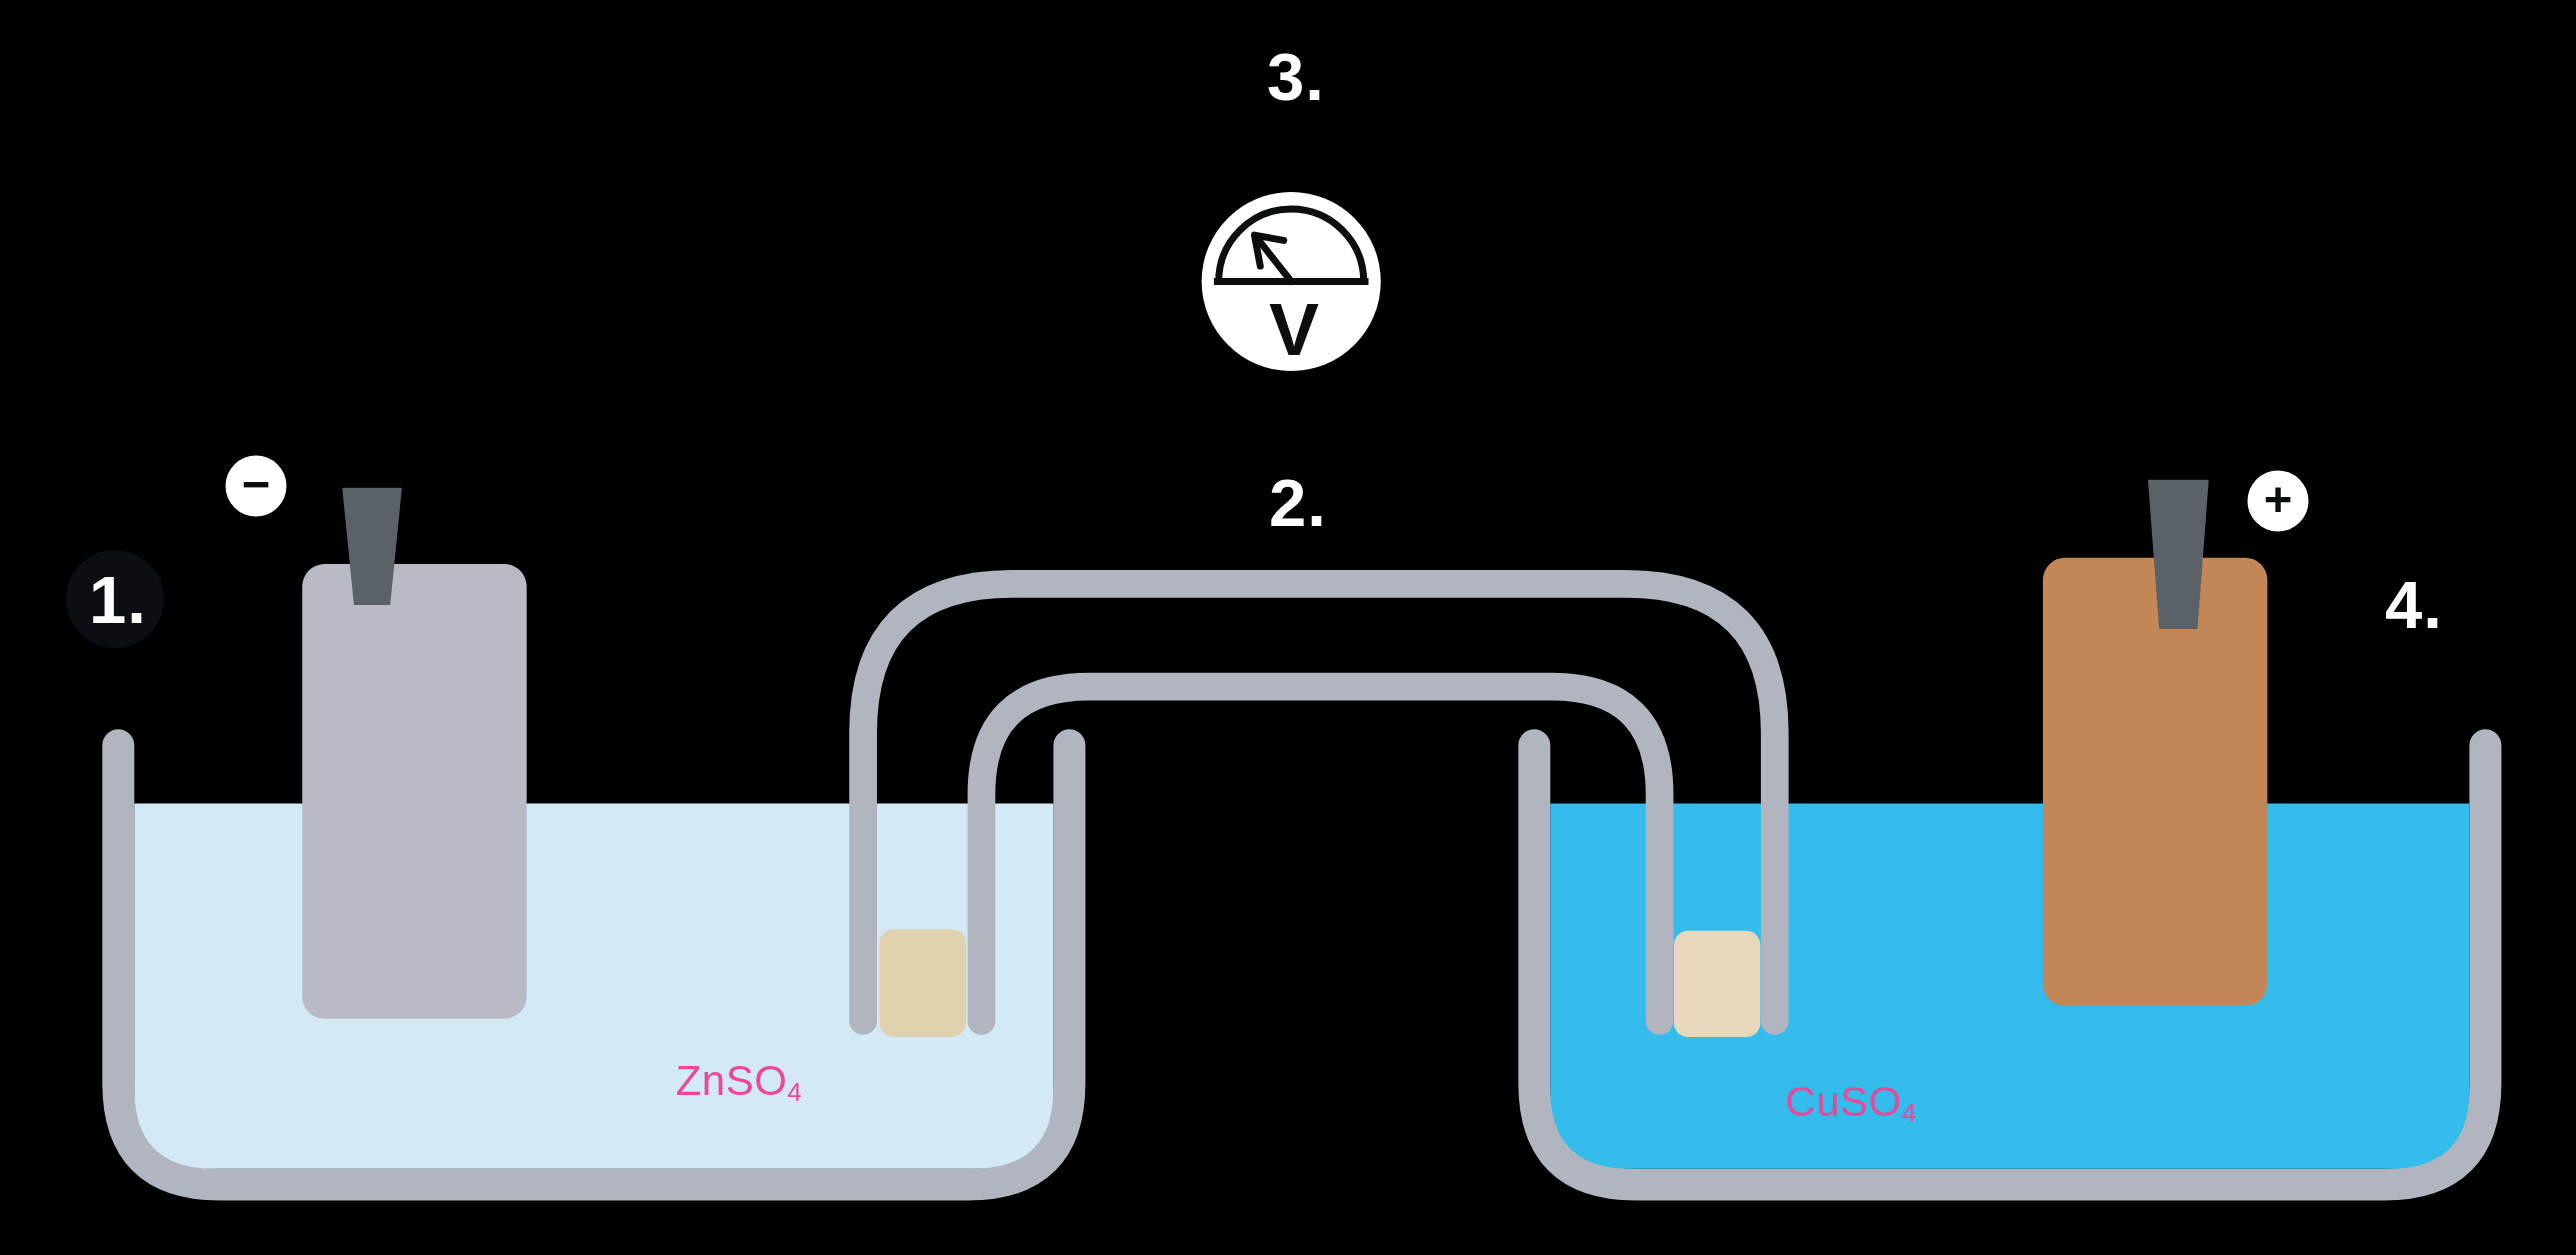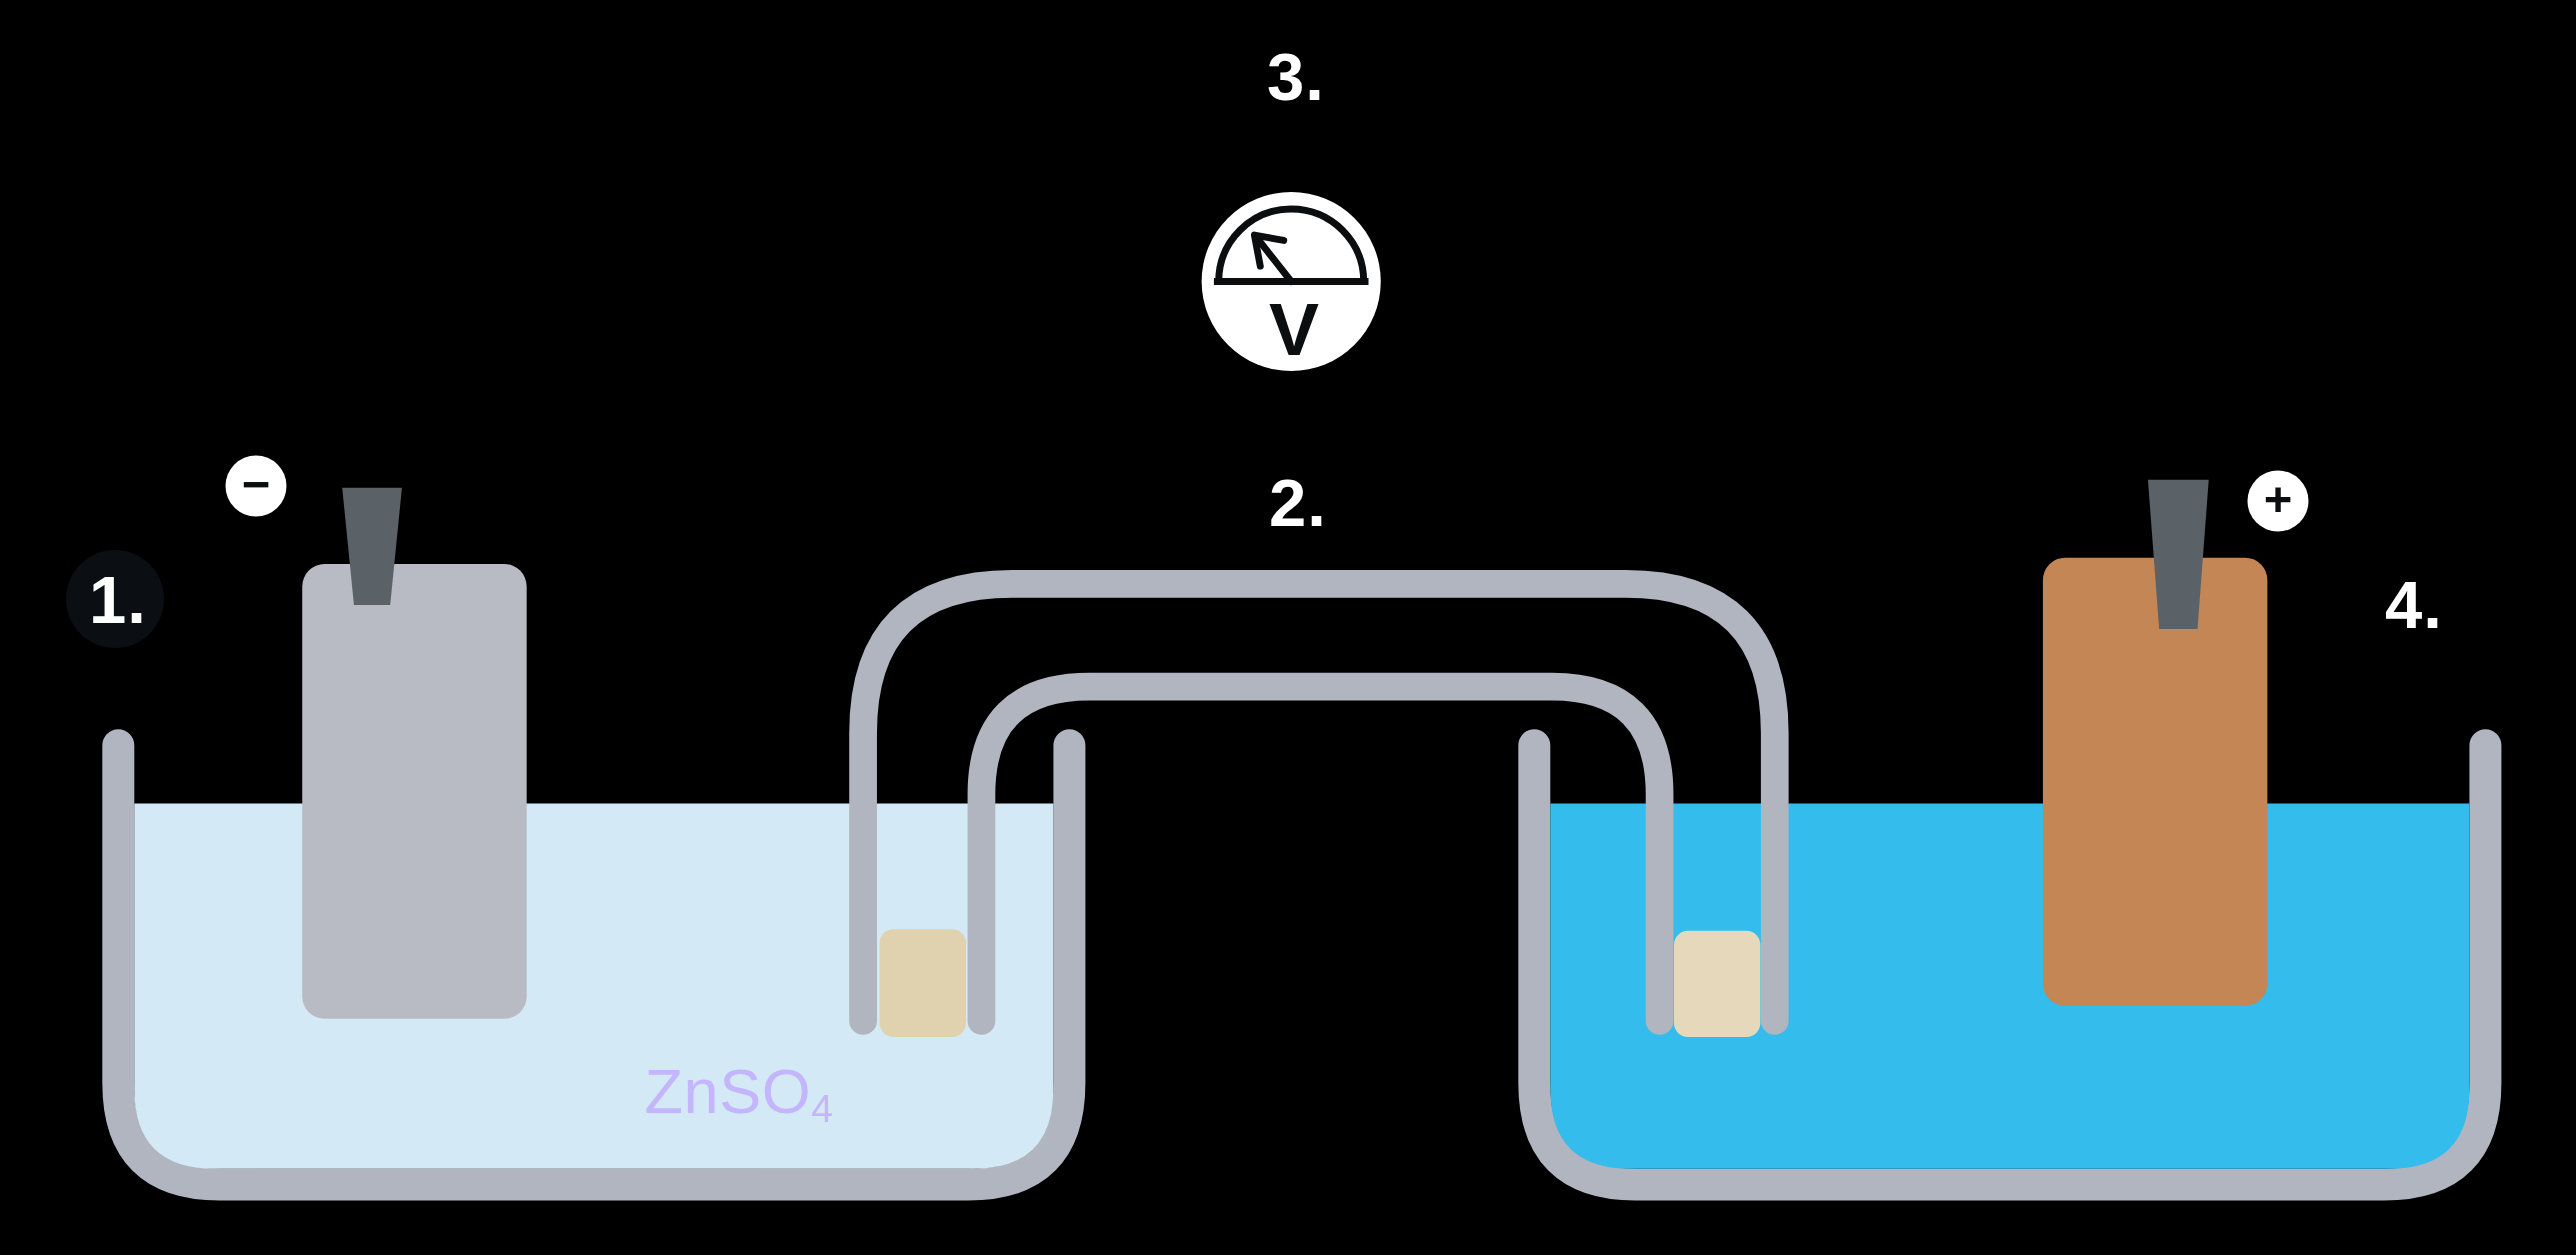--- a/index.html
+++ b/index.html
@@ -8,21 +8,21 @@
   #stage svg{position:absolute;left:0;top:0;}
   .lbl{position:absolute;color:#fff;font-weight:700;font-size:67px;line-height:1;
        transform:translate(-50%,-50%);letter-spacing:1.1px;}
   .badge{position:absolute;border-radius:50%;display:flex;align-items:center;justify-content:center;
          transform:translate(-50%,-50%);}
   .badge-num{width:98px;height:98px;background:#0b0e12;}
   .badge-term{width:61px;height:61px;background:#ffffff;color:#0b0d0f;font-weight:900;font-size:49px;}
   .badge-term span{transform:translateY(-2.1px);}
   .vsym{position:absolute;color:#0b0d0f;font-weight:600;font-size:75px;line-height:1;
         transform:translate(-50%,0);}
-  .formula{position:absolute;color:#c4b5fd;font-weight:500;font-size:63px;line-height:1;
+  .formula{position:absolute;color:#ec4899;font-weight:500;font-size:42px;line-height:1;
            transform:translate(-50%,0);letter-spacing:0.5px;}
   .formula sub{font-size:0.62em;vertical-align:baseline;position:relative;top:0.22em;}
 </style>
 </head>
 <body>
 
 <div id="stage">
 
   <svg width="2576" height="1255" viewBox="0 0 4830 2354">
 
@@ -68,15 +68,18 @@
   </div>
   <div class="badge badge-term" style="left:2278px;top:501px;">
     <span>+</span>
   </div>
 
   <div class="vsym" style="left:1294px;top:292px;">V</div>
 
   <div class="formula" style="left:739px;top:1060px;">
     <span>ZnSO</span><sub>4</sub>
   </div>
+  <div class="formula" style="left:1851px;top:1081px;">
+    <span>CuSO</span><sub>4</sub>
+  </div>
 
 </div>
 
 
 </body></html>

